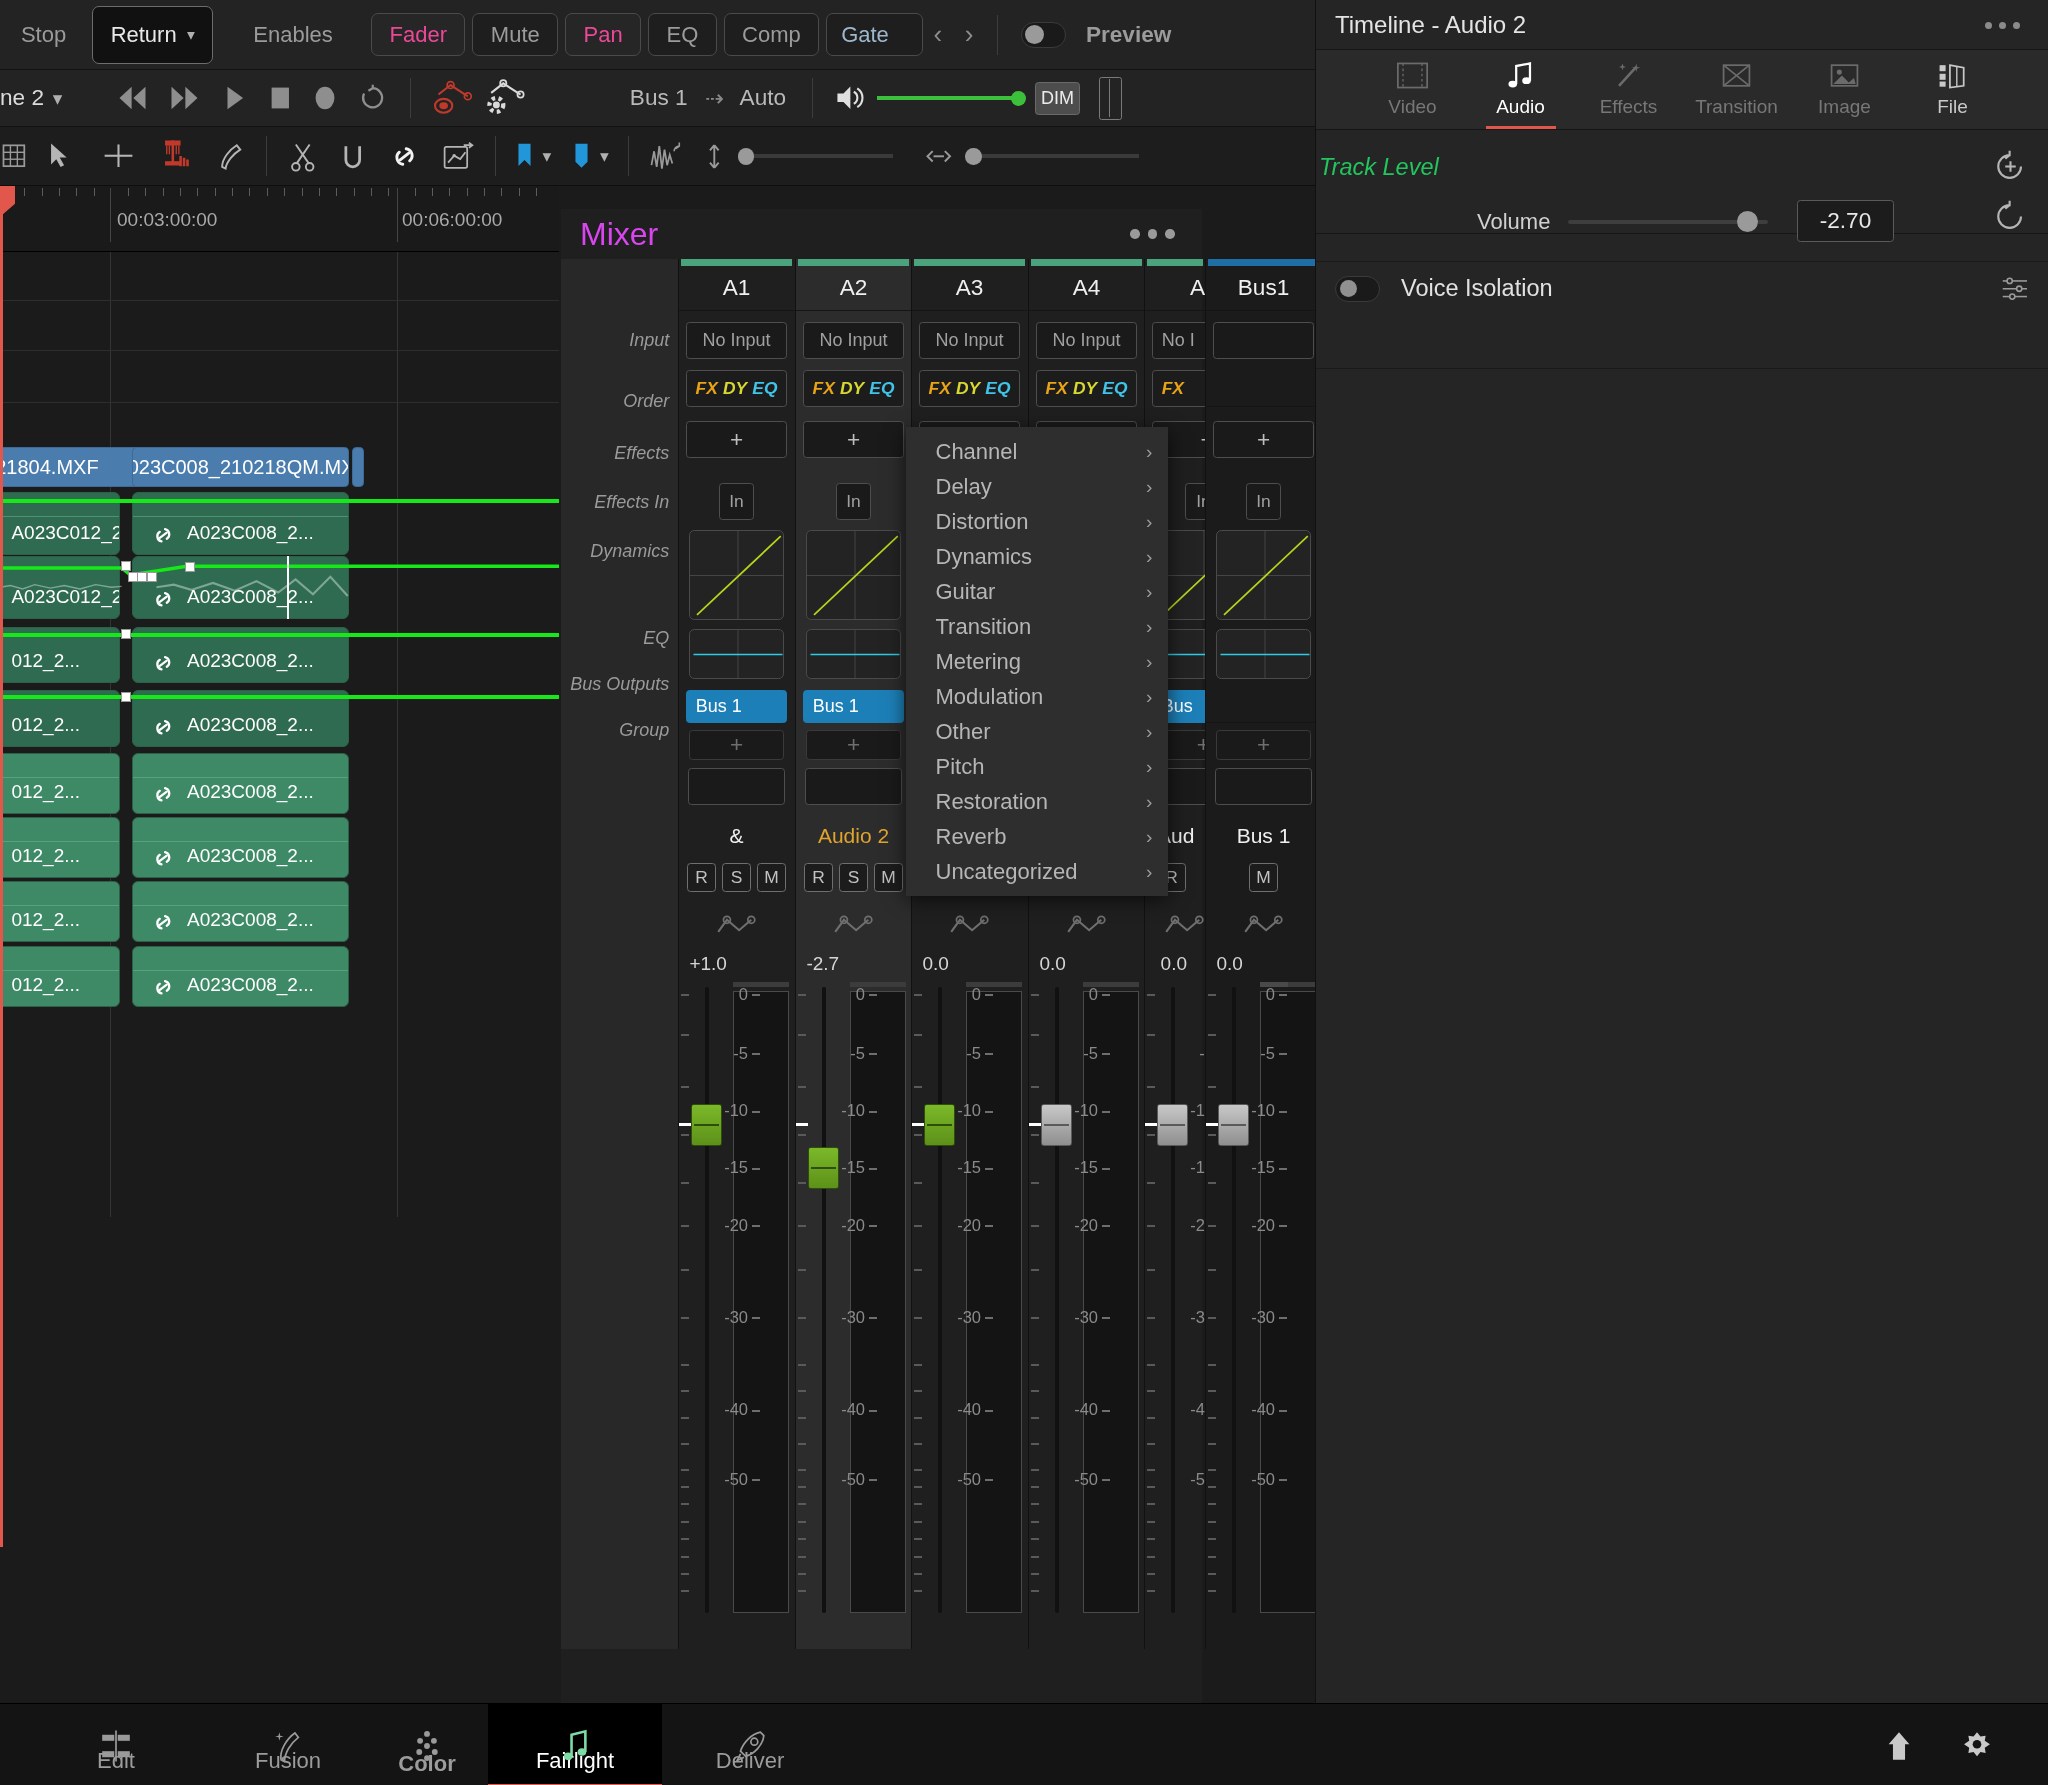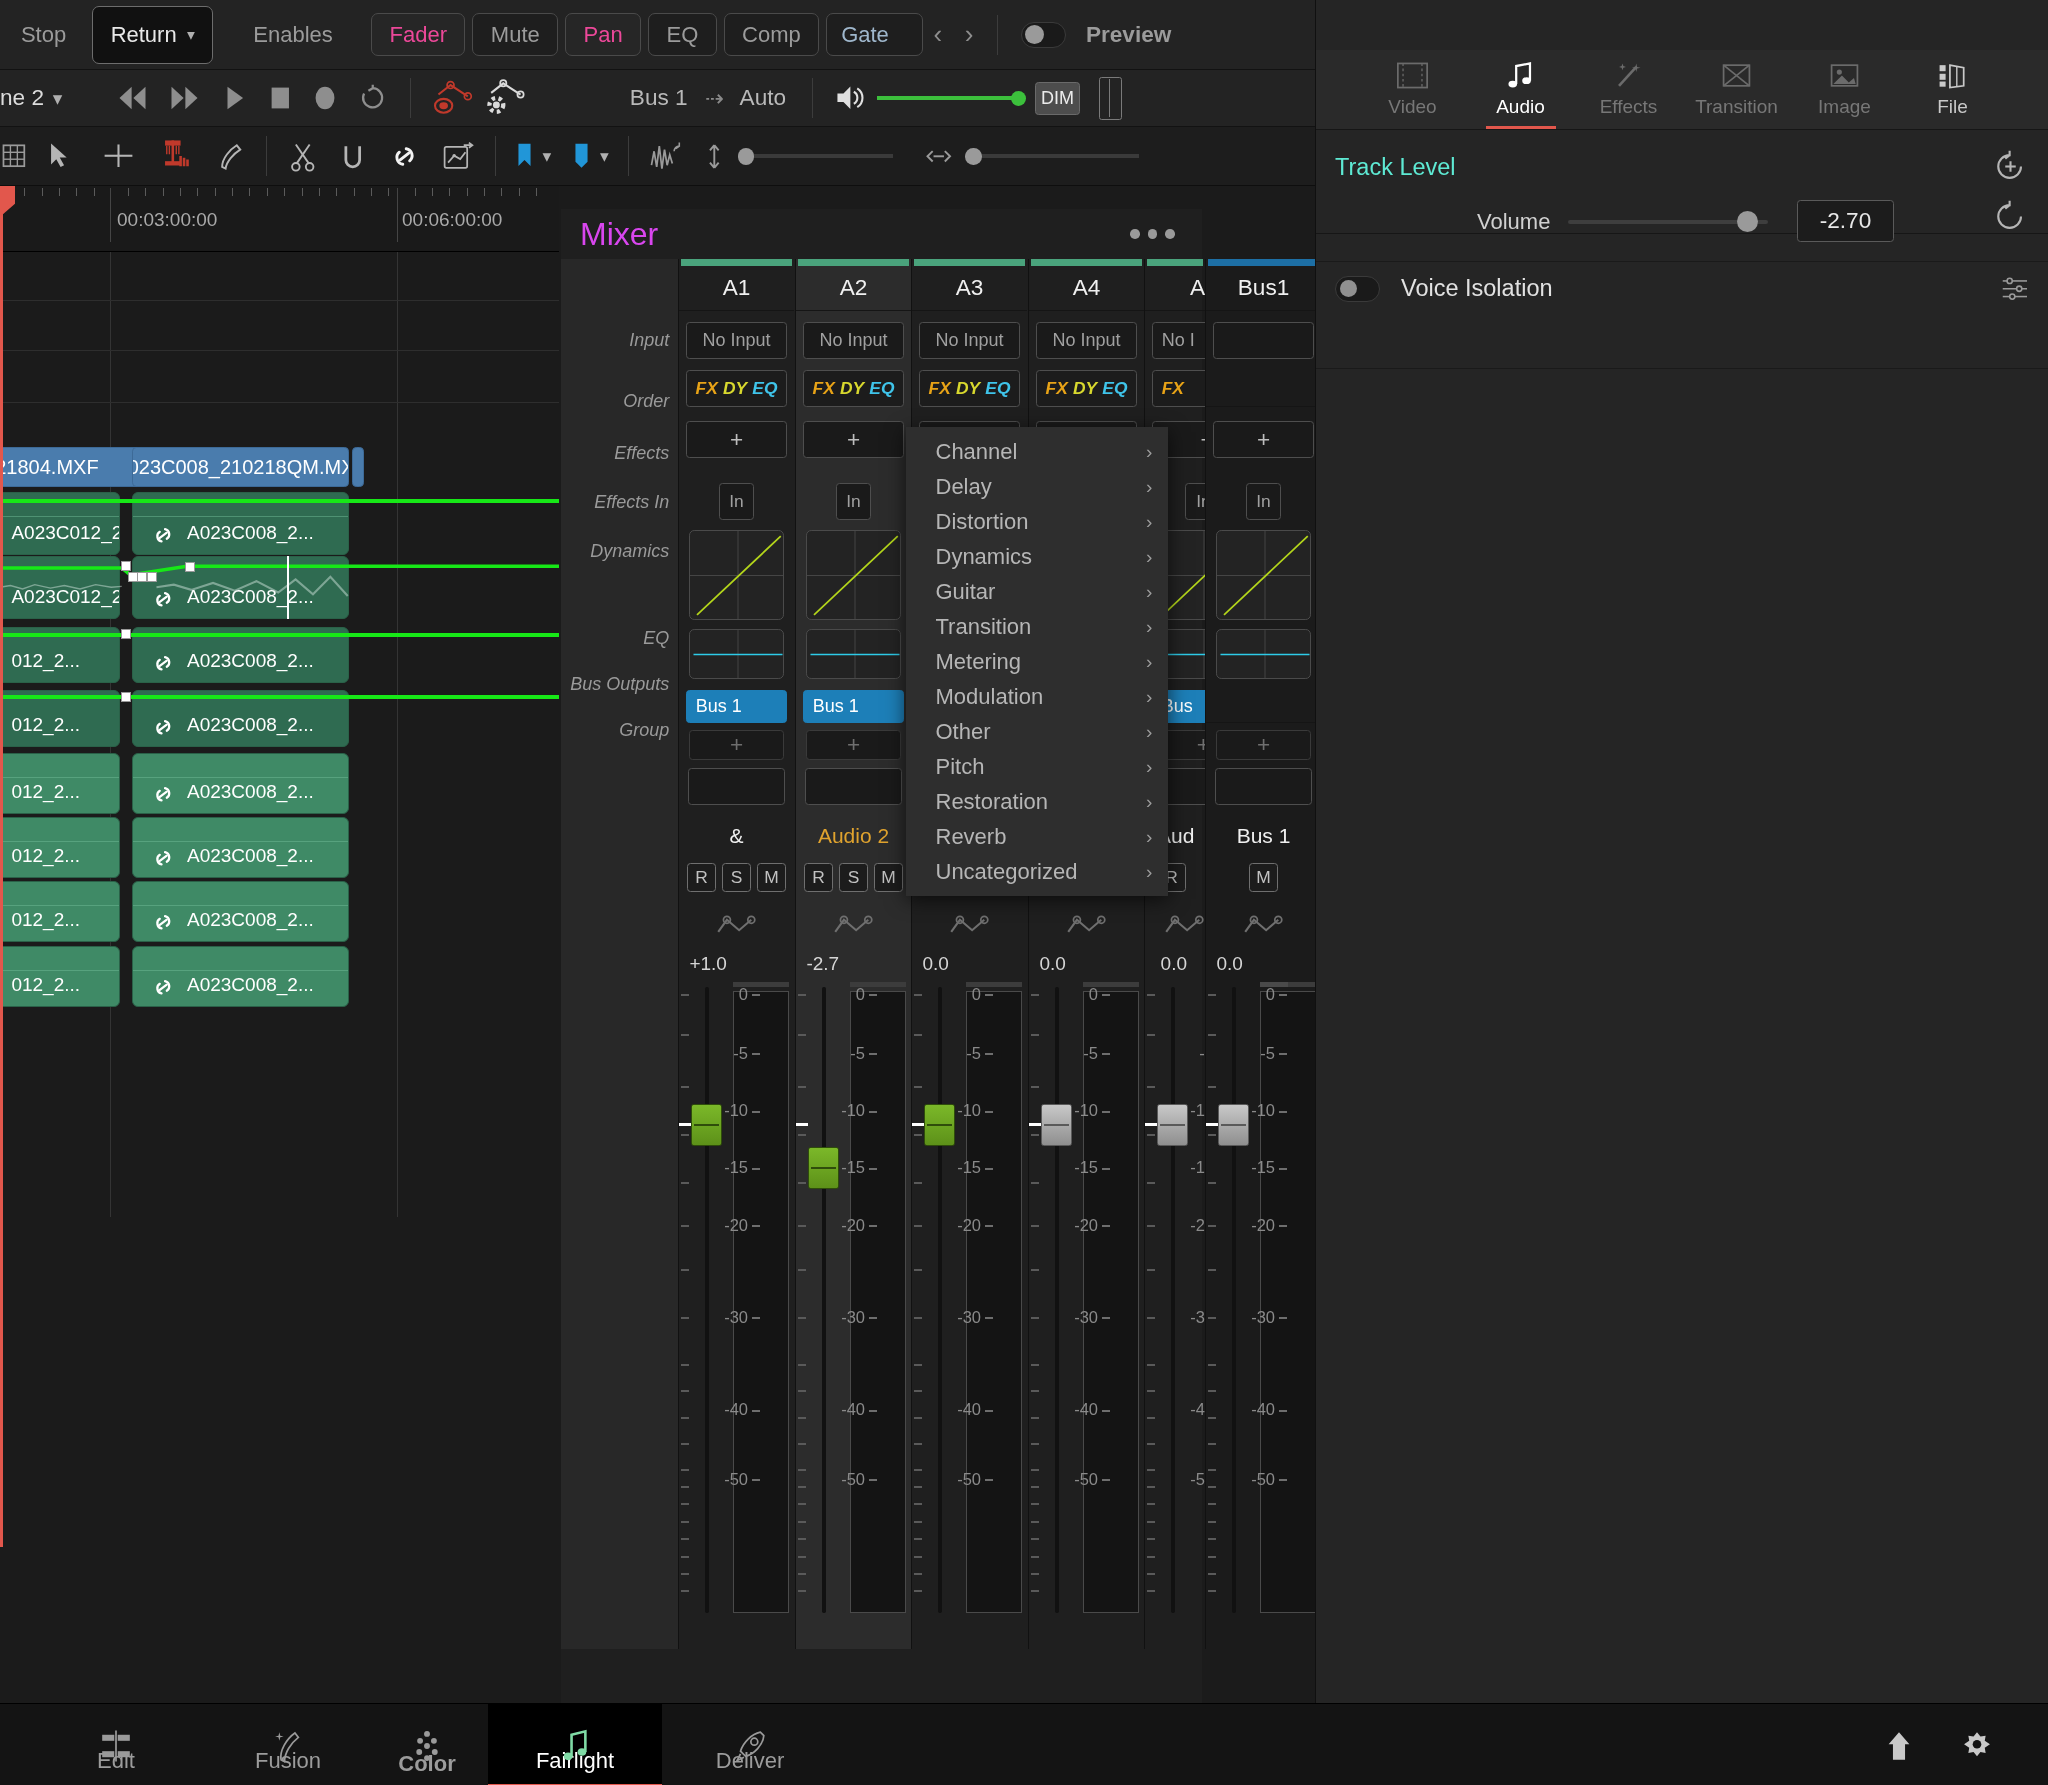--- a/index.html
+++ b/index.html
@@ -142,21 +142,21 @@
   #insp-dots i { width:7px; height:7px; border-radius:50%; background:#8b8b8b; display:block; }
 
   #insp-tabs { position:absolute; left:0; top:50px; width:733px; height:80px; display:flex;
       align-items:flex-end; justify-content:center; gap:0; border-bottom:0.9px solid #161616; background:#2a2a2a; }
   .itab { width:108px; height:80px; display:flex; flex-direction:column; align-items:center; justify-content:center;
       gap:5.2px; font-size:19px; color:#777; position:relative; }
   .itab.on { color:#fff; }
   .itab.on::after { content:""; position:absolute; left:19px; right:19px; bottom:0; height:3.5px; background:#e2574c; }
 
   #insp-section { position:absolute; left:0; top:130px; width:733px; height:104px; border-bottom:0.9px solid #161616; }
-  #insp-section .sectitle { position:absolute; left:19px; top:24px; font-size:23.5px; color:#5eead4; }
+  #insp-section .sectitle { position:absolute; left:3px; top:24px; font-size:23.5px; color:#22c55e;font-style:italic; }
   .resetico { position:absolute; width:35px; height:35px; color:#b5b5b5; }
 
   #volrow { position:absolute; left:0; top:183px; width:733px; height:78px; display:flex; align-items:center; }
   #volrow .vlabel { position:absolute; left:161px; font-size:22px; color:#d0d0d0; }
   #volslider { position:absolute; left:252px; top:37px; width:200px; height:4.3px; background:#3e3e3e; border-radius:2.6px; }
   #volslider .knob { position:absolute; left:169px; top:-8.7px; width:21px; height:21px; border-radius:50%; background:#9a9a9a; }
   #volfield { position:absolute; left:481px; top:17.4px; width:97px; height:42px; border:0.9px solid #5a5a5a;
       border-radius:3.5px; background:#1c1c1c; display:flex; align-items:center; justify-content:center;
       font-size:22.6px; color:#e8e8e8; }
 
@@ -1172,20 +1172,28 @@
           <span class="arrow">›</span>
         </div>
       <div class="mitem">
           <span>Uncategorized</span>
           <span class="arrow">›</span>
         </div>
     </div>
   </div>
 
   <div id="inspector">
+    <div id="insp-hdr">
+      <div class="title">Timeline - Audio 2</div>
+      <div id="insp-dots">
+          <i></i>
+          <i></i>
+          <i></i>
+        </div>
+    </div>
 
     <div id="insp-tabs">
       <div class="itab">
         <span>
           <svg width="37" height="31" viewBox="0 0 42 36">
               <rect x="4" y="4" width="34" height="28" stroke="#6b6b6b" stroke-width="2" fill="none"></rect>
               <line x1="10" y1="4" x2="10" y2="32" stroke="#6b6b6b" stroke-width="1.5" stroke-dasharray="3 3"></line>
               <line x1="32" y1="4" x2="32" y2="32" stroke="#6b6b6b" stroke-width="1.5" stroke-dasharray="3 3"></line>
             </svg>
         </span>

